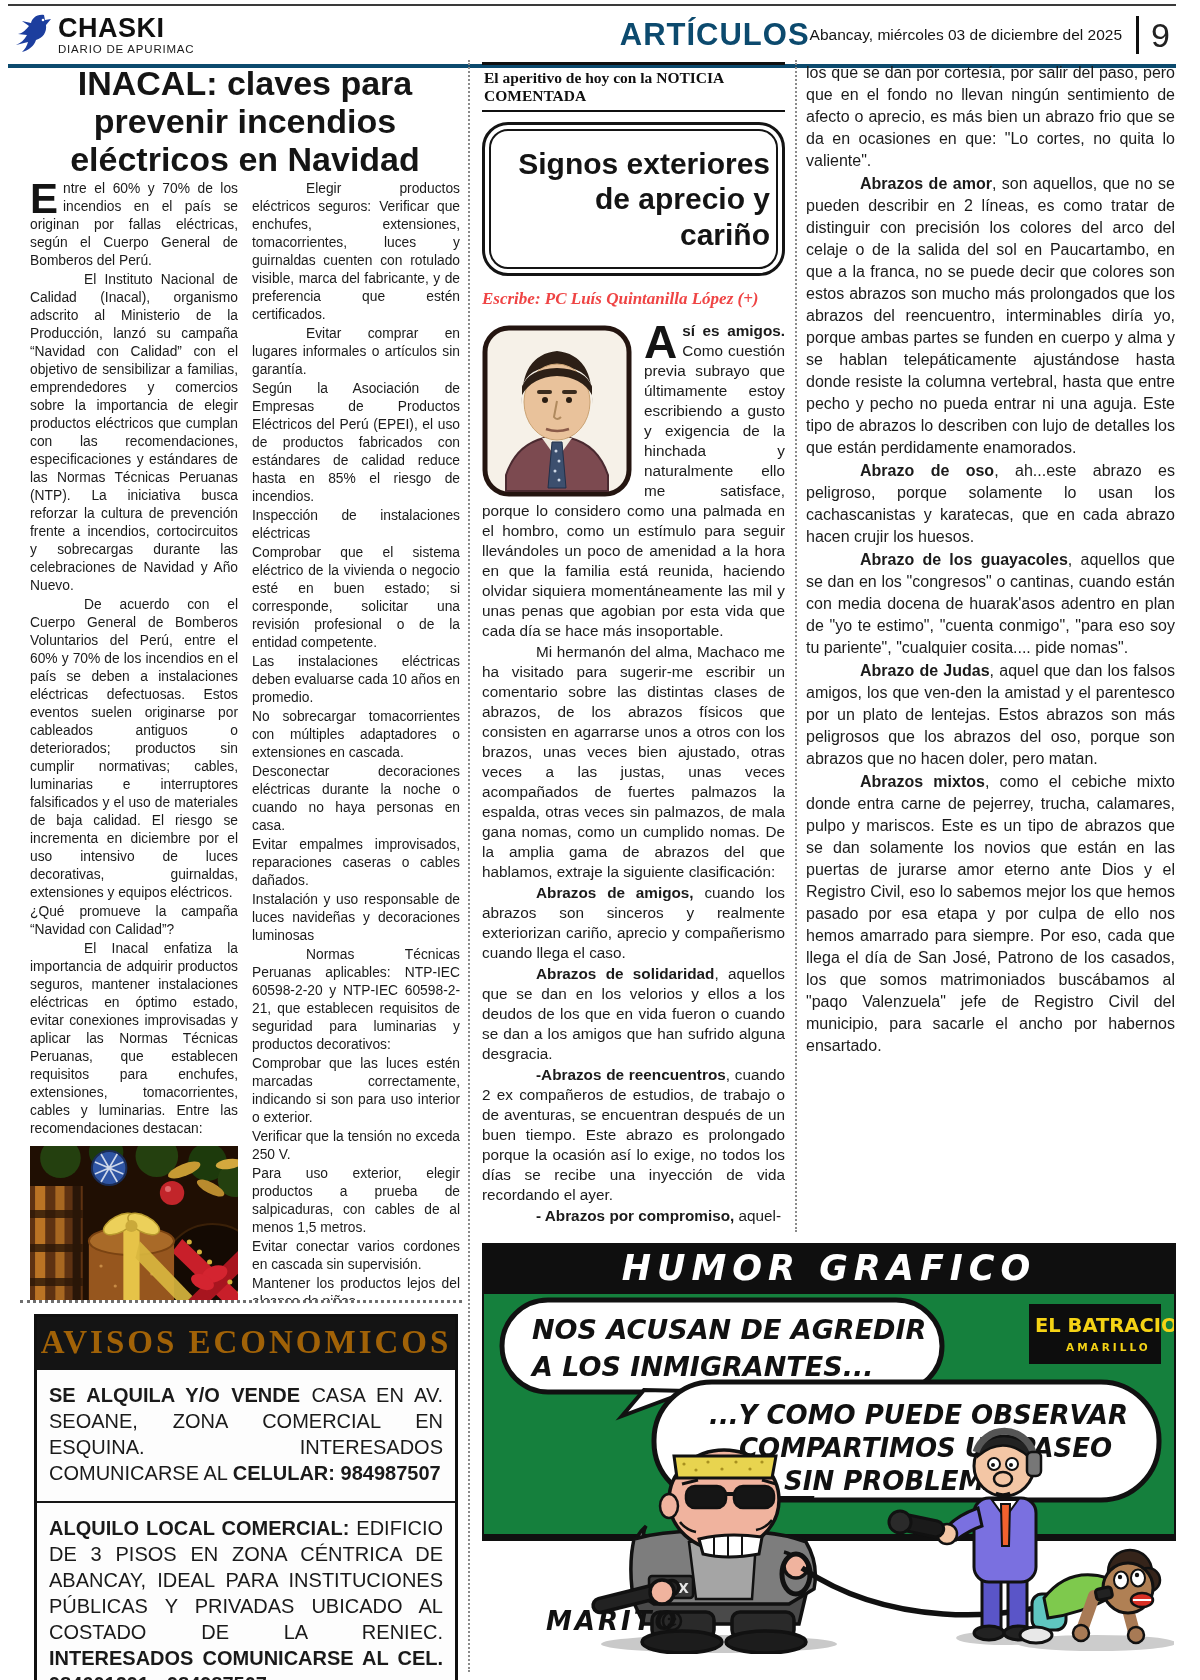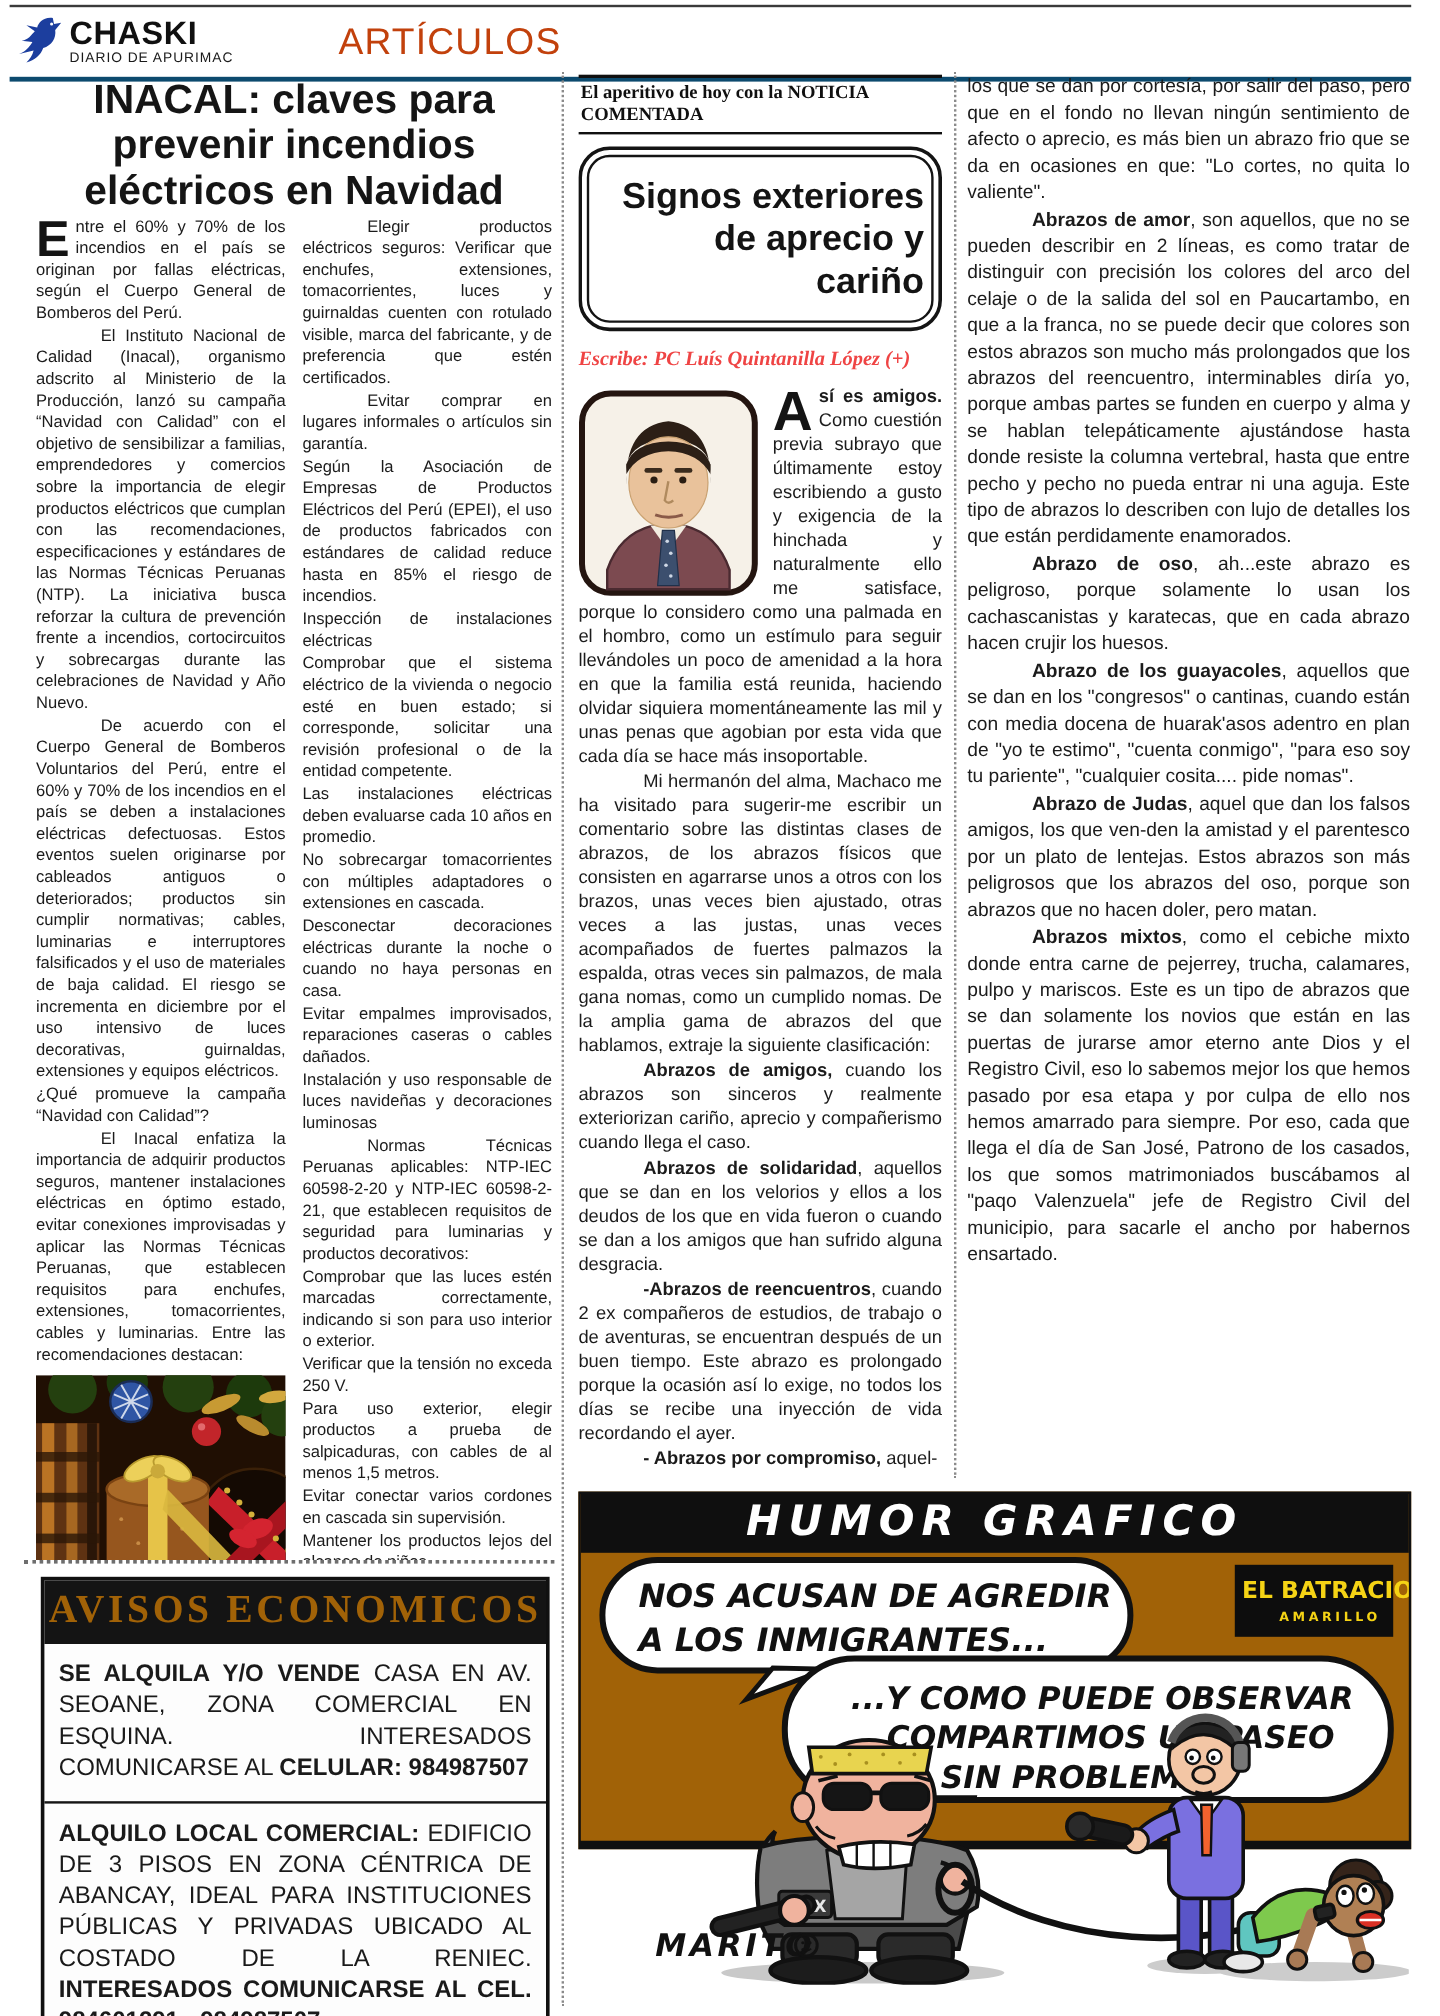--- a/index.html
+++ b/index.html
@@ -7,21 +7,21 @@
   .page{position:relative;width:1200px;height:1680px;background:#ffffff;overflow:hidden;
         font-family:"Liberation Sans",sans-serif;color:#1b1b1b;margin:0 auto;}
   
   .masthead{position:absolute;left:8px;right:24px;top:4px;height:64px;
             border-top:2px solid #3a3a3a;border-bottom:4px solid #0c4a6e;
             display:flex;align-items:center;padding:2px 6px;box-sizing:border-box;}
   .brandwrap{display:flex;align-items:center;width:268px;}
   .brandtxt{margin-left:6px;line-height:1;}
   .brand{font-size:27px;font-weight:bold;letter-spacing:.5px;color:#101010;}
   .brandsub{font-size:11.5px;letter-spacing:.8px;color:#1a1a1a;margin-top:2px;}
-  .sectionttl{flex:1;text-align:left;font-size:31px;font-weight:normal;letter-spacing:1px;color:#c2410c;}
+  .sectionttl{flex:1;text-align:right;font-size:31px;font-weight:bold;letter-spacing:1px;color:#0c4a6e;}
   .datewrap{display:flex;align-items:center;}
   .datetxt{font-size:15.5px;color:#141414;}
   .pagebar{width:3px;height:38px;background:#0e0e0e;margin:0 12px 0 14px;}
   .pagenum{font-size:34px;color:#222;font-weight:normal;}
   
   .vdot{position:absolute;border-left:2px dotted #8a8a8a;width:0;}
   .vdot1{left:468px;top:60px;height:1612px;}
   .vdot2{left:795px;top:60px;height:1172px;}
   .hdot{position:absolute;left:20px;top:1300px;width:442px;border-top:3px dotted #6e6e6e;}
   .inacal-title{position:absolute;left:30px;top:64px;width:430px;text-align:center;
@@ -49,21 +49,21 @@
              font-size:16px;line-height:22px;hyphens:auto;}
   
   .avisos{position:absolute;left:34px;top:1314px;width:424px;border:3px solid #101010;background:#fdfdfd;box-sizing:border-box;}
   .avisos-band{background:#141414;color:#a16207;text-align:center;
                font-family:"Liberation Serif",serif;font-weight:bold;font-size:33px;
                letter-spacing:3px;padding:7px 0 9px 0;}
   .avisos-body .para{padding:12px 12px 14px 12px;font-size:20px;line-height:26px;color:#1a1a1a;}
   .avisos-body .para + .para{border-top:2.5px solid #161616;}
   
   .humor{position:absolute;left:482px;top:1243px;width:694px;height:298px;box-sizing:border-box;
-         border:2.5px solid #101010;border-bottom:7px solid #101010;background:#a16207;}
+         border:2.5px solid #101010;border-bottom:7px solid #101010;background:#15803d;}
   .humor-band{background:#0f0f0f;color:#fff;text-align:center;font-family:"DejaVu Sans",sans-serif;
               font-style:italic;font-weight:bold;font-size:35px;letter-spacing:6px;padding:3px 0 6px 0;}
   .cartoon{position:relative;height:360px;}
   .cartoon svg{position:absolute;inset:0;}
   b{font-weight:bold;}
 </style>
 </head>
 <body>
 
 <div class="page">
@@ -75,20 +75,25 @@
           <path d="M30,3 C22,2 18,7 17,11 L8,9 L15,14 C12,17 10,21 4,22 L13,23 C10,28 7,31 2,33 L14,30 C13,34 11,37 8,40 C15,38 20,34 22,28 C29,26 33,20 32,13 L37,7 L31,8 Z" fill="#1c3e9e"></path>
           <circle cx="29" cy="8" r="1.3" fill="#ffffff"></circle>
         </svg>
       </span>
       <div class="brandtxt">
         <div class="brand">CHASKI</div>
         <div class="brandsub">DIARIO DE APURIMAC</div>
       </div>
     </div>
     <div class="sectionttl">ARTÍCULOS</div>
+    <div class="datewrap">
+      <span class="datetxt">Abancay, miércoles 03 de diciembre del 2025</span>
+      <span class="pagebar"></span>
+      <span class="pagenum">9</span>
+    </div>
   </div>
 
   <div class="vdot vdot1"></div>
   <div class="vdot vdot2"></div>
   <div class="hdot"></div>
 
   <div class="inacal-title">INACAL:  claves para prevenir incendios eléctricos en Navidad</div>
 
   <div class="leftcols">
     <div class="lcol">

